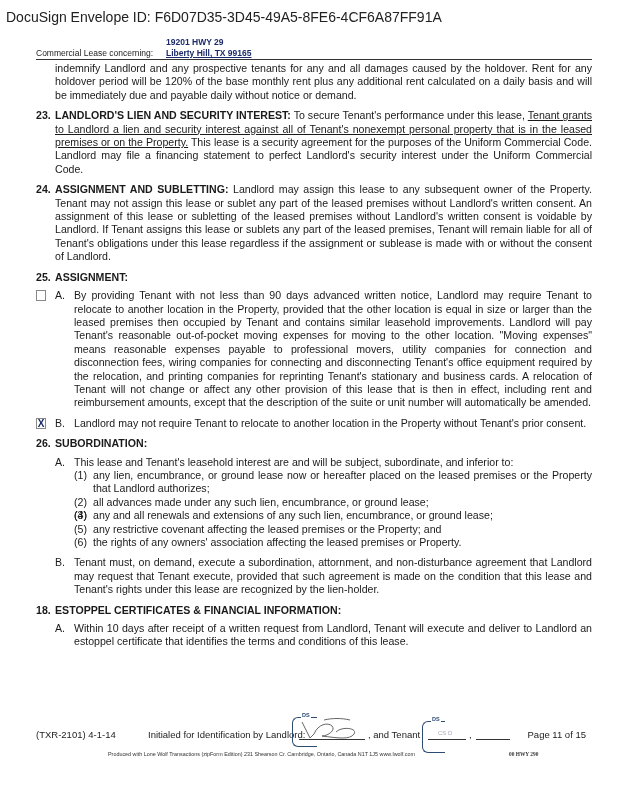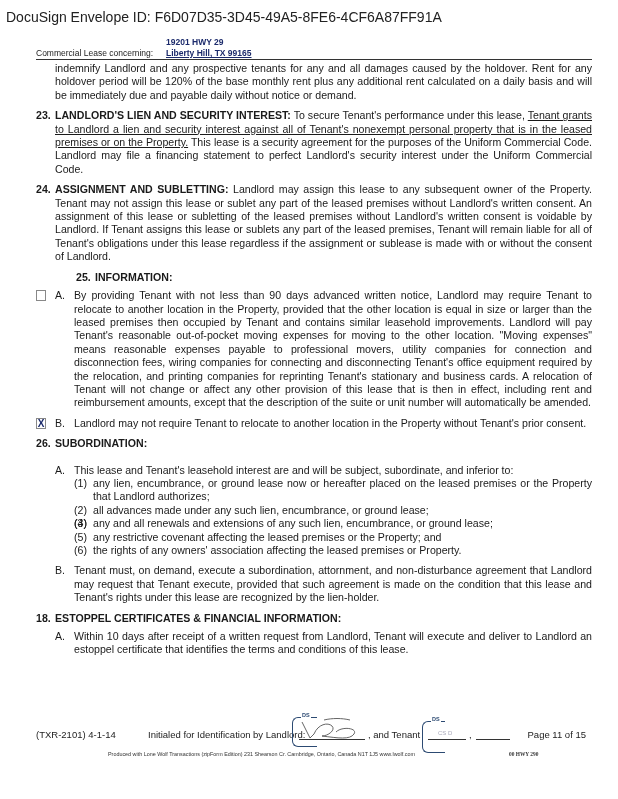--- a/index.html
+++ b/index.html
@@ -106,38 +106,38 @@
   <div class="sec">
     <span class="num">23.</span>
     <span class="title">LANDLORD'S LIEN AND SECURITY INTEREST:</span><span> To secure Tenant's performance under this lease, </span><span class="u">Tenant grants to Landlord a lien and security interest against all of Tenant's nonexempt personal property that is in the leased premises or on the Property.</span><span> This lease is a security agreement for the purposes of the Uniform Commercial Code. Landlord may file a financing statement to perfect Landlord's security interest under the Uniform Commercial Code.</span>
   </div>
 
   <div class="sec">
     <span class="num">24.</span>
     <span class="title">ASSIGNMENT AND SUBLETTING:</span><span> Landlord may assign this lease to any subsequent owner of the Property. Tenant may not assign this lease or sublet any part of the leased premises without Landlord's written consent. An assignment of this lease or subletting of the leased premises without Landlord's written consent is voidable by Landlord. If Tenant assigns this lease or sublets any part of the leased premises, Tenant will remain liable for all of Tenant's obligations under this lease regardless if the assignment or sublease is made with or without the consent of Landlord.</span>
   </div>
 
-  <div class="sec" style="margin-bottom:5px;margin-left:40px;">
+  <div class="sec" style="margin-bottom:5px;">
     <span class="num">25.</span>
-    <span class="title">INFORMATION:</span>
+    <span class="title">ASSIGNMENT:</span>
   </div>
 
   <div class="sub">
     <span class="checkbox"></span>
     <span class="letter">A.</span>
     <span>By providing Tenant with not less than 90 days advanced written notice, Landlord may require Tenant to relocate to another location in the Property, provided that the other location is equal in size or larger than the leased premises then occupied by Tenant and contains similar leasehold improvements. Landlord will pay Tenant's reasonable out-of-pocket moving expenses for moving to the other location. "Moving expenses" means reasonable expenses payable to professional movers, utility companies for connection and disconnection fees, wiring companies for connecting and disconnecting Tenant's office equipment required by the relocation, and printing companies for reprinting Tenant's stationary and business cards. A relocation of Tenant will not change or affect any other provision of this lease that is then in effect, including rent and reimbursement amounts, except that the description of the suite or unit number will automatically be amended.</span>
   </div>
 
   <div class="sub">
     <span class="checkbox">X</span>
     <span class="letter">B.</span>
     <span>Landlord may not require Tenant to relocate to another location in the Property without Tenant's prior consent.</span>
   </div>
 
-  <div class="sec" style="margin-bottom:13px;">
+  <div class="sec" style="margin-bottom:5px;">
     <span class="num">26.</span>
     <span class="title">SUBORDINATION:</span>
   </div>
 
   <div class="sub">
     <span class="letter">A.</span>
     <span>This lease and Tenant's leasehold interest are and will be subject, subordinate, and inferior to:</span>
     <ul class="list">
       <li><span class="n">(1)</span><span>any lien, encumbrance, or ground lease now or hereafter placed on the leased premises or the Property that Landlord authorizes;</span></li>
       <li><span class="n">(2)</span><span>all advances made under any such lien, encumbrance, or ground lease;</span></li>

